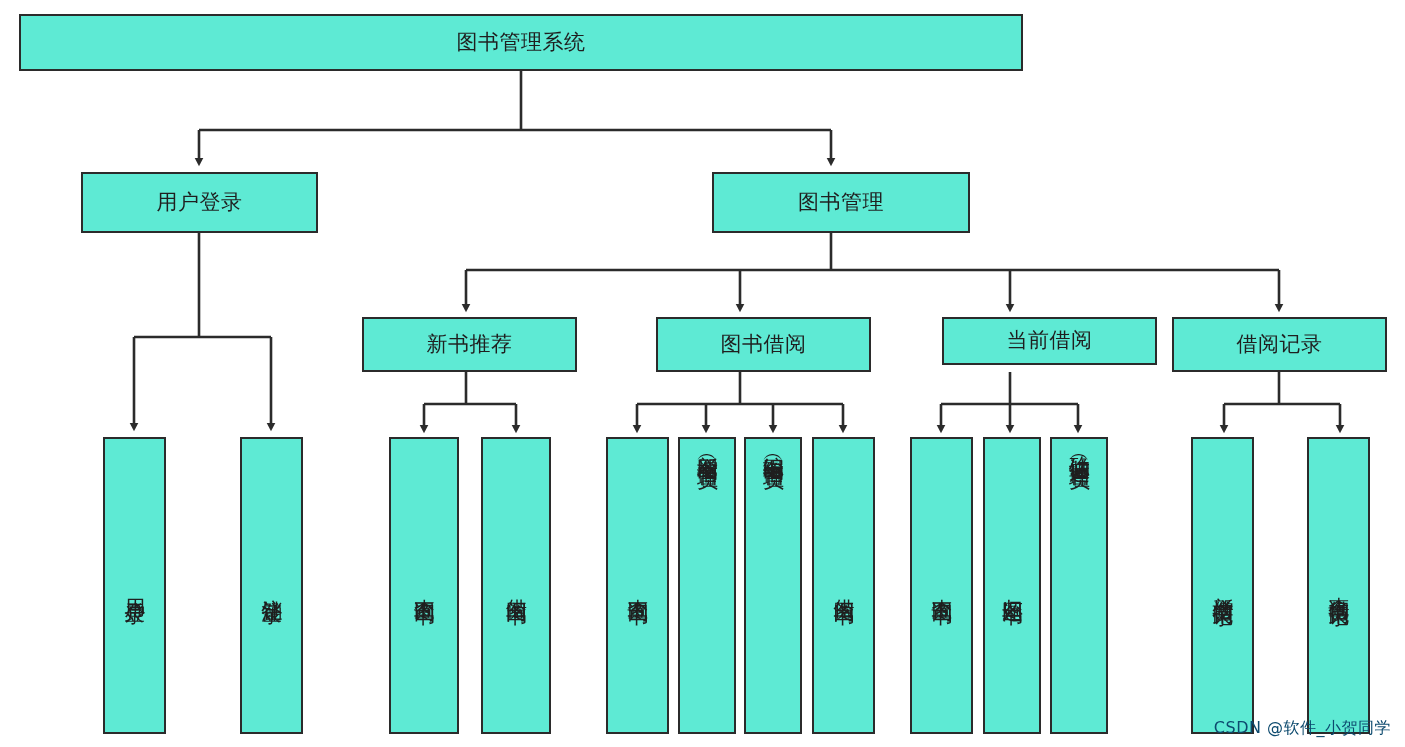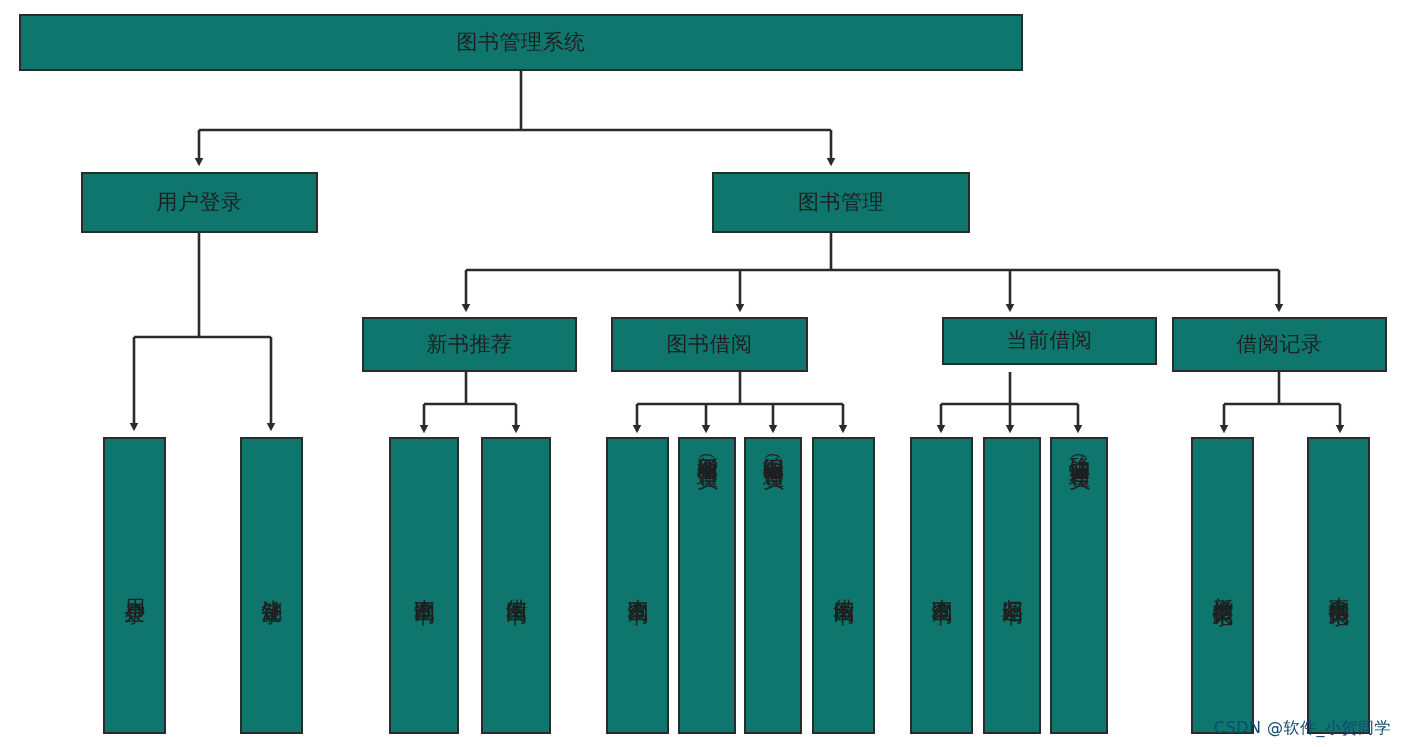--- a/index.html
+++ b/index.html
@@ -26,21 +26,21 @@
     left: 0;
     top: 0;
     width: 1405px;
     height: 747px;
     display: block;
   }
   .node-box {
     position: absolute;
     box-sizing: border-box;
     border: 2.5px solid #2b2b2b;
-    background: #0f766e;
+    background: #5eead4;
     display: flex;
     align-items: center;
     justify-content: center;
     overflow: hidden;
   }
   .node-label-h {
     font-size: 21px;
     color: #1f1f1f;
     line-height: 1.1;
     white-space: nowrap;
@@ -137,21 +137,21 @@
   </div>
 
   <div class="node-box" style="left:712px; top:172px; width:258px; height:61px;">
     <span class="node-label-h">图书管理</span>
   </div>
 
   <div class="node-box" style="left:362px; top:317px; width:215px; height:55px;">
     <span class="node-label-h">新书推荐</span>
   </div>
 
-  <div class="node-box" style="left:611px; top:317px; width:197px; height:55px;align-items:center;">
+  <div class="node-box" style="left:656px; top:317px; width:215px; height:55px;align-items:center;">
     <span class="node-label-h">图书借阅</span>
   </div>
 
   <div class="node-box" style="left:942px; top:317px; width:215px; height:48px;">
     <span class="node-label-h">当前借阅</span>
   </div>
 
   <div class="node-box" style="left:1172px; top:317px; width:215px; height:55px;">
     <span class="node-label-h">借阅记录</span>
   </div>

